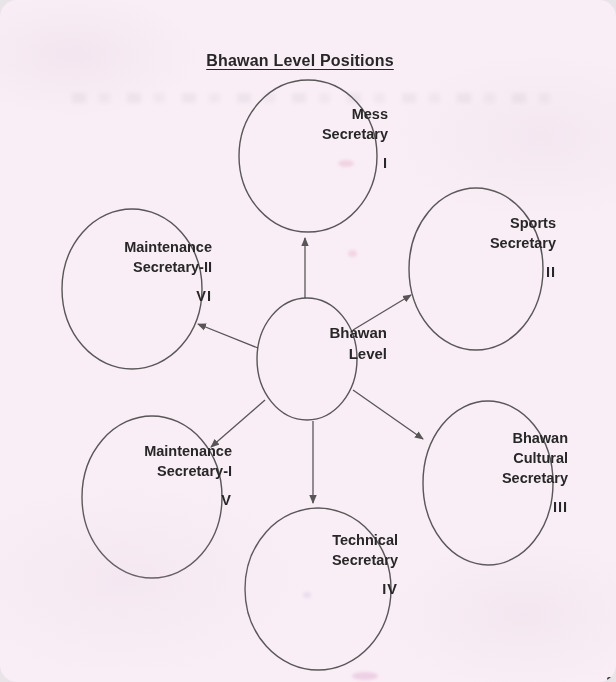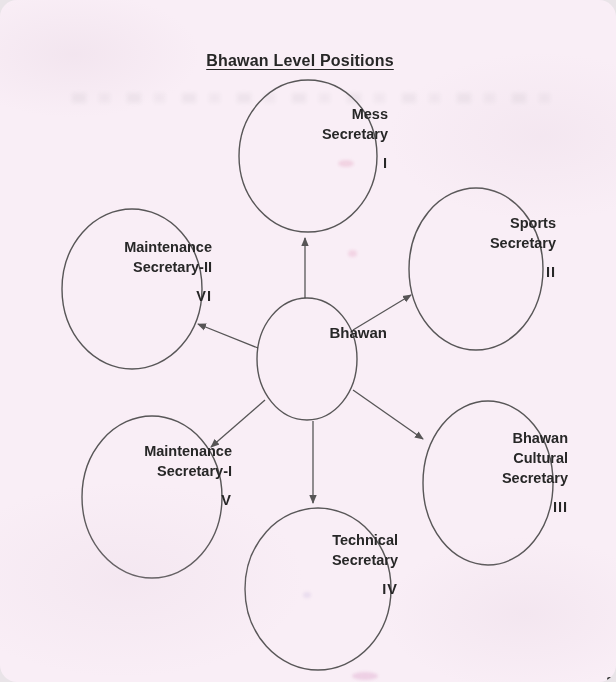--- a/index.html
+++ b/index.html
@@ -132,20 +132,21 @@
     <line x1="353" y1="390" x2="423" y2="439" marker-end="url(#arrow)"></line>
     <line x1="313" y1="421" x2="313" y2="503" marker-end="url(#arrow)"></line>
     <line x1="265" y1="400" x2="211" y2="447" marker-end="url(#arrow)"></line>
     <line x1="258" y1="348" x2="198" y2="324" marker-end="url(#arrow)"></line>
   </svg>
 
   <h1 class="title">Bhawan Level Positions</h1>
 
   <div class="node center" style="left:227px;top:322px;">
     <div>Bhawan</div>
+    <div>Level</div>
   </div>
 
   <div class="node" style="left:228px;top:104px;">
     <div>Mess</div>
     <div>Secretary</div>
     <div class="numeral">I</div>
   </div>
 
   <div class="node" style="left:396px;top:213px;">
     <div>Sports</div>

